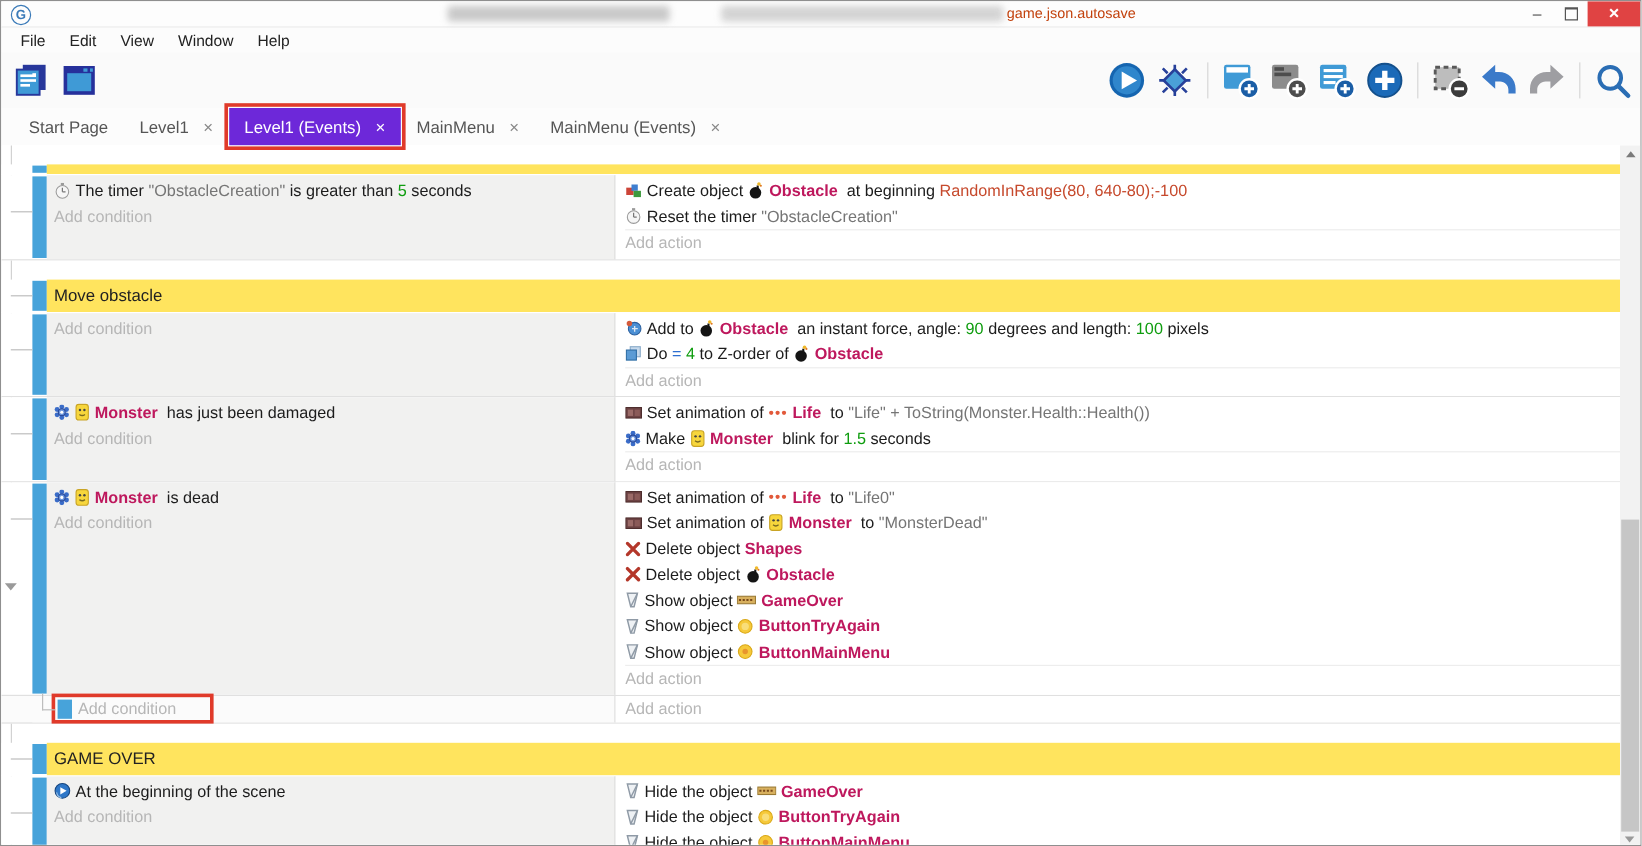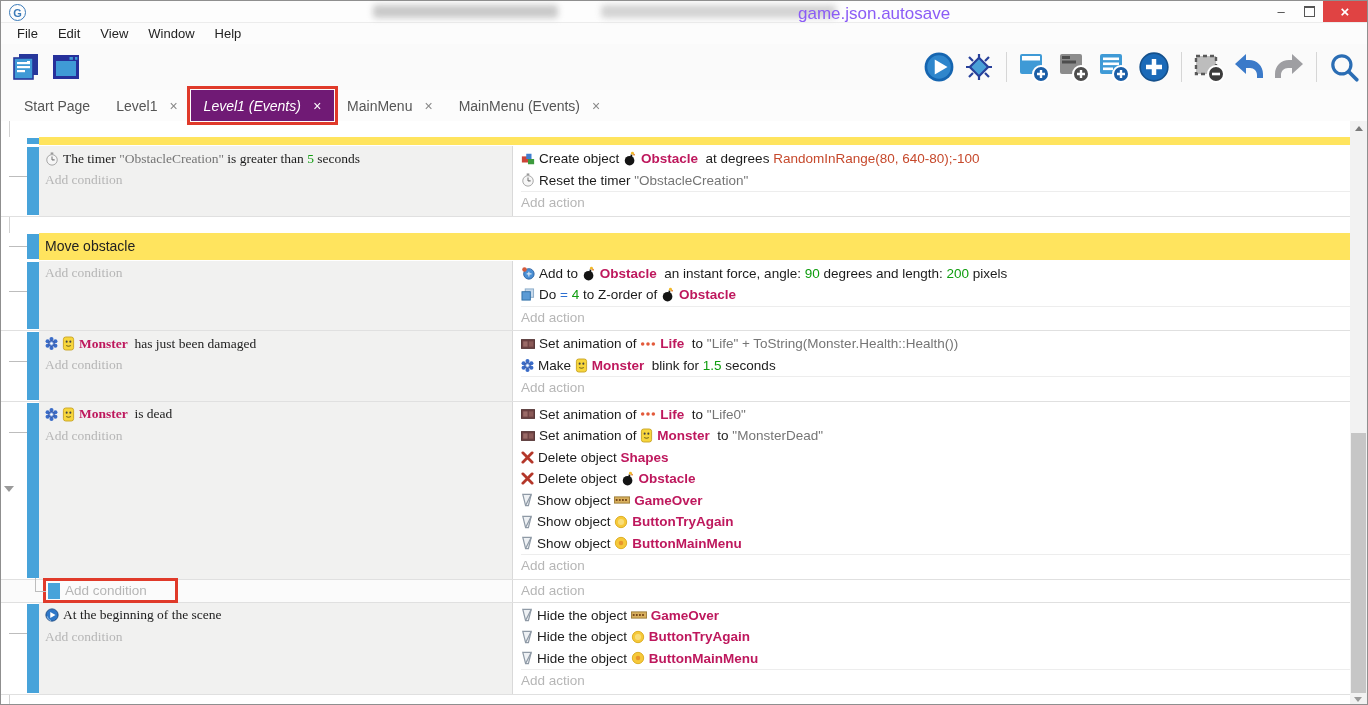--- a/index.html
+++ b/index.html
@@ -3,52 +3,52 @@
 <meta charset="utf-8">
 <style>
   html,body{margin:0;padding:0;background:#ddd;font-family:"Liberation Sans",sans-serif;}
   .window{width:1368px;height:705px;position:relative;background:#fff;border:1px solid #8f8f8f;box-sizing:border-box;overflow:hidden;}
   
   .titlebar{height:22px;position:relative;background:#fdfdfd;border-bottom:1px solid #ececec;box-sizing:border-box;}
   .logo{position:absolute;left:8px;top:3px;width:15px;height:15px;border:1.5px solid #3a7ab8;border-radius:50%;color:#3a7ab8;font-size:11px;font-weight:bold;display:flex;align-items:center;justify-content:center;}
   .blurblock{position:absolute;top:4px;height:13px;background:#c9c9c9;border-radius:3px;filter:blur(3px);}
   .blur-a{left:372px;width:185px;}
   .blur-b{left:600px;width:235px;opacity:.8;}
-  .title-text{position:absolute;left:797px;top:3px;font-size:17px;color:#8b5cf6;}
+  .title-text{position:absolute;left:838px;top:3px;font-size:12px;color:#c2410c;}
   .win-controls{position:absolute;right:0;top:0;height:21px;display:flex;}
   .ctrl{width:28px;height:21px;display:flex;align-items:center;justify-content:center;color:#444;font-size:13px;cursor:default;}
   .ctrl .box{width:9px;height:8px;border:1px solid #555;border-top-width:2px;}
   .ctrl.close{width:44px;background:#e04343;color:#fff;font-size:15px;font-weight:bold;}
   
   .menubar{height:21px;display:flex;align-items:center;padding-left:6px;font-size:13px;color:#222;background:#fcfcfc;}
   .menu-item{padding:14px 10px;}
   
   .toolbar{height:46px;position:relative;background:#fafafa;display:flex;align-items:center;}
   .tb-group{display:flex;align-items:center;gap:6px;}
   .tb-left{margin-left:8px;}
   .tb-right{position:absolute;right:6px;}
   .tbi{width:34px;height:34px;display:flex;align-items:center;justify-content:center;}
   .tb-sep{width:1px;height:30px;background:#d6d6d6;margin:0 4px;}
   
   .tabbar{height:31px;display:flex;align-items:stretch;padding-left:10px;font-size:14px;color:#555;background:#fcfcfc;position:relative;z-index:5;}
   .tab{display:flex;align-items:center;gap:12px;padding:0 13px;white-space:nowrap;}
   .tab .close{font-size:14px;color:#888;}
-  .tab.selected{background:#701a75;color:#fff;font-style:italic;}
+  .tab.selected{background:#6d28d9;color:#fff;}
   .tab.selected .close{color:#fff;}
   .tab.annotated{outline:3px solid #e03a2a;outline-offset:1px;}
   
   .events{position:relative;height:586px;background:#fff;overflow:hidden;}
   .treeline{position:absolute;left:8px;top:0;bottom:0;width:1px;background:#d2d2d2;z-index:0;}
   .rows{position:relative;padding-right:17px;}
   .row{display:flex;align-items:stretch;position:relative;border-bottom:1px solid #e0e0e0;box-sizing:border-box;background:#fff;}
   .gutter{width:26px;flex:none;position:relative;}
   .gutter .tick{position:absolute;left:8px;width:18px;height:1px;background:#bdbdbd;}
   .gutter .expander{position:absolute;left:3px;width:0;height:0;border-left:5px solid transparent;border-right:5px solid transparent;border-top:6px solid #9a9a9a;}
   .bar{width:12px;flex:none;background:#47a3da;margin:1px 0;}
-  .cond{width:474px;flex:none;background:#f1f1f0;border-right:1px solid #d9d9d9;padding:2px 0 2px 6px;box-sizing:border-box;font-family:Liberation Serif, serif;}
+  .cond{width:474px;flex:none;background:#f1f1f0;border-right:1px solid #d9d9d9;padding:2px 0 2px 6px;box-sizing:border-box;}
   .act{flex:1;background:#fff;padding:2px 0 2px 8px;min-width:0;box-sizing:border-box;}
   .line{height:21.5px;display:flex;align-items:center;font-size:13.5px;color:#1c1c1c;white-space:nowrap;overflow:hidden;}
   .seg{white-space:pre;}
   .t-obj{color:#be185d;font-weight:bold;}
   .t-num{color:#0f9d0f;}
   .t-expr{color:#c6492c;}
   .t-str{color:#757575;}
   .t-eq{color:#2d6fd1;}
   .ph{color:#b6b6b6;}
   .line .icn{margin-right:4px;flex:none;display:inline-flex;align-items:center;}
@@ -268,21 +268,21 @@
               <span class="seg">Create object </span>
               <span class="icn">
                 <svg width="14" height="15" viewBox="0 0 16 17">
                   <circle cx="7.5" cy="11" r="5.5" fill="#141414"></circle>
                   <rect x="8.6" y="4" width="2" height="3.4" fill="#141414"></rect>
                   <circle cx="10.8" cy="2.6" r="1.7" fill="#f0b929"></circle>
                   <circle cx="12.6" cy="4.2" r="1" fill="#e07820"></circle>
                 </svg>
               </span>
               <span class="seg t-obj">Obstacle</span>
-              <span class="seg">  at degrees </span>
+              <span class="seg">  at beginning </span>
               <span class="seg t-expr">RandomInRange(80, 640-80);-100</span>
             </div>
             <div class="line">
               <span class="icn">
                 <svg width="14" height="14" viewBox="0 0 16 16">
                   <rect x="6.5" y="0.5" width="3" height="2.2" fill="#9a9a9a"></rect>
                   <circle cx="8" cy="9" r="6" fill="#f6f6f6" stroke="#9a9a9a"></circle>
                   <path d="M8 9 L8 5 M8 9 L11 9" stroke="#777" stroke-width="1.2" fill="none"></path>
                 </svg>
               </span>
@@ -322,21 +322,21 @@
                   <circle cx="7.5" cy="11" r="5.5" fill="#141414"></circle>
                   <rect x="8.6" y="4" width="2" height="3.4" fill="#141414"></rect>
                   <circle cx="10.8" cy="2.6" r="1.7" fill="#f0b929"></circle>
                   <circle cx="12.6" cy="4.2" r="1" fill="#e07820"></circle>
                 </svg>
               </span>
               <span class="seg t-obj">Obstacle</span>
               <span class="seg">  an instant force, angle: </span>
               <span class="seg t-num">90</span>
               <span class="seg"> degrees and length: </span>
-              <span class="seg t-num">200</span>
+              <span class="seg t-num">100</span>
               <span class="seg"> pixels</span>
             </div>
             <div class="line">
               <span class="icn">
                 <svg width="14" height="13" viewBox="0 0 15 14">
                   <rect x="4.5" y="1" width="9" height="9" fill="#c6d9ec" stroke="#8aaac8"></rect>
                   <rect x="1" y="4" width="9" height="9" fill="#5b9bd5" stroke="#2e6da4"></rect>
                 </svg>
               </span>
               <span class="seg">Do </span>
@@ -603,20 +603,27 @@
             <div class="elbow"></div>
             <div class="redbox">
               <span class="minibar"></span>
               <div class="line ph">Add condition</div>
             </div>
           </div>
           <div class="act">
             <div class="line ph">Add action</div>
           </div>
         </div>
+        <div class="row comment">
+          <div class="gutter">
+            <div class="tick" style="top: 13px;"></div>
+          </div>
+          <div class="bar"></div>
+          <div class="label">GAME OVER</div>
+        </div>
         <div class="row event">
           <div class="gutter">
             <div class="tick" style="top: 30px;"></div>
           </div>
           <div class="bar"></div>
           <div class="cond">
             <div class="line">
               <span class="icn">
                 <svg width="14" height="14" viewBox="0 0 16 16">
                   <circle cx="8" cy="8" r="7" fill="#2e77c8" stroke="#16457e"></circle>

